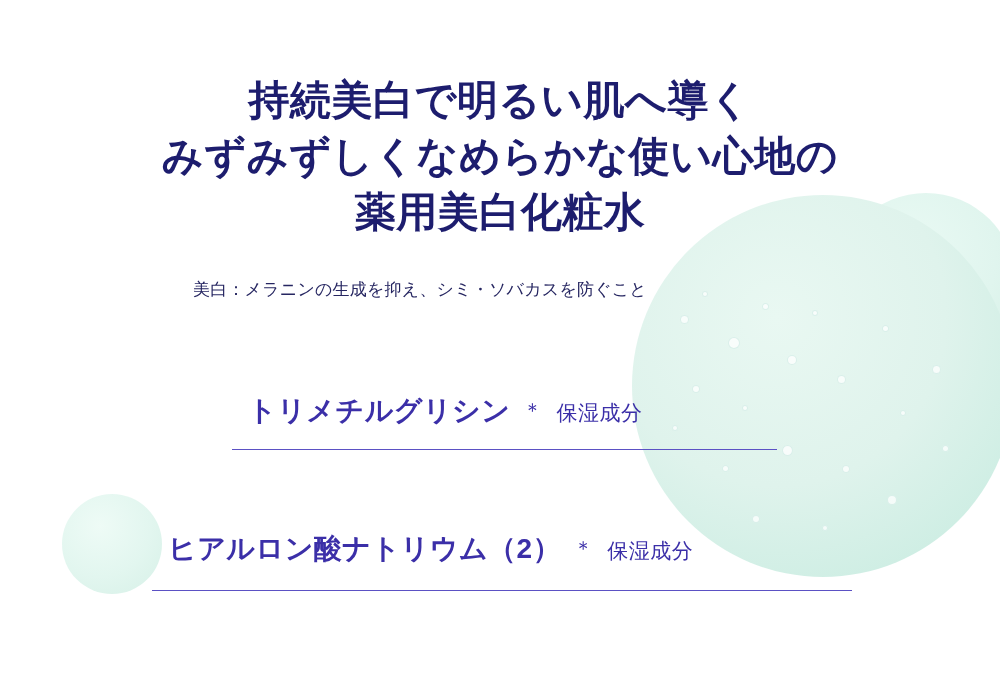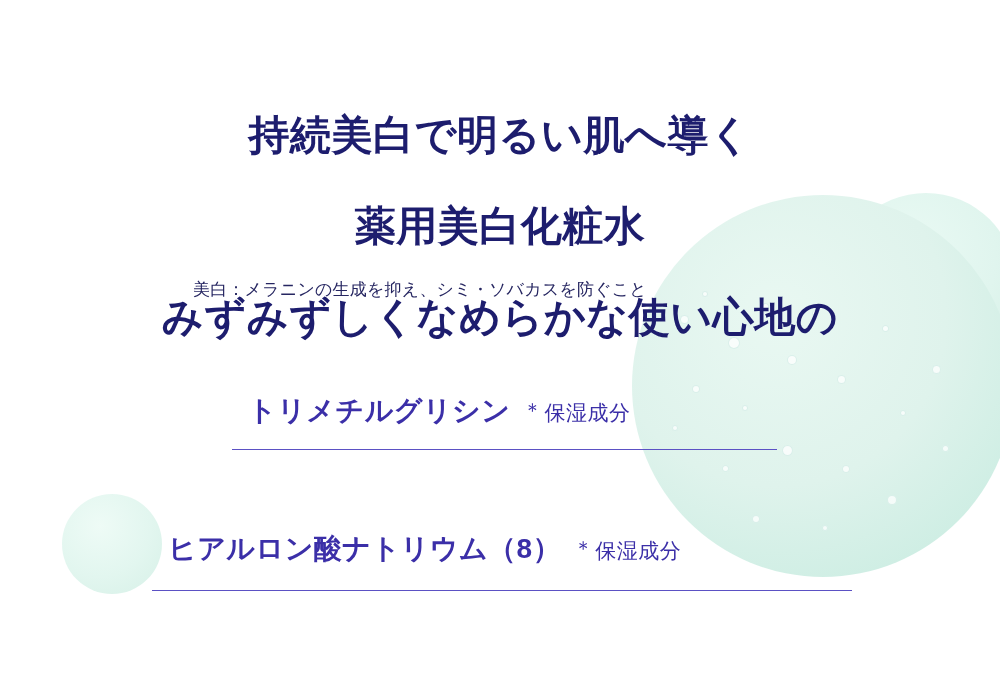--- a/index.html
+++ b/index.html
@@ -74,21 +74,20 @@
     color: #1d1d6e;
     font-family: "Liberation Sans", sans-serif;
     font-weight: bold;
     font-size: 41px;
     line-height: 56px;
     letter-spacing: 0.5px;
     white-space: nowrap;
   }
   .headline .l {
     display: block;
-    margin-top: 35px;
   }
   .note {
     position: absolute;
     left: 0;
     top: 278px;
     width: 840px;
     text-align: center;
     color: #262661;
     font-size: 17px;
     letter-spacing: 0.2px;
@@ -110,21 +109,21 @@
     color: #3b2fa8;
     font-size: 20px;
     margin-left: 12px;
     vertical-align: baseline;
     position: relative;
     top: -3px;
   }
   .ingredient .role {
     color: #3b2fa8;
     font-size: 21px;
-    margin-left: 2px;
+    margin-left: 14px;
     letter-spacing: 0.5px;
     vertical-align: baseline;
   }
   .underline {
     position: absolute;
     height: 1px;
     background: #5b51c4;
   }
 
   #ing1 { left: 248px; top: 392px; }
@@ -160,29 +159,29 @@
       <div class="foam" style="left:190px; top:330px; width:6px;  height:6px;"></div>
       <div class="foam" style="left:255px; top:300px; width:10px; height:10px;"></div>
       <div class="foam" style="left:310px; top:250px; width:7px;  height:7px;"></div>
       <div class="foam" style="left:40px;  top:230px; width:6px;  height:6px;"></div>
     </div>
     <div class="bubble bubble-left"></div>
   </div>
 
   <div class="headline">
     <span class="l">持続美白で明るい肌へ導く</span>
+    <span class="l">みずみずしくなめらかな使い心地の</span>
     <span class="l">薬用美白化粧水</span>
-    <span class="l">みずみずしくなめらかな使い心地の</span>
   </div>
 
   <div class="note">美白：メラニンの生成を抑え、シミ・ソバカスを防ぐこと</div>
 
   <div class="ingredient" id="ing1">
     <span class="name">トリメチルグリシン</span><span class="star">＊</span><span class="role">保湿成分</span>
   </div>
   <div class="underline" id="ul1"></div>
 
   <div class="ingredient" id="ing2">
-    <span class="name">ヒアルロン酸ナトリウム（8）</span><span class="star">＊</span><span class="role">保湿成分</span>
+    <span class="name">ヒアルロン酸ナトリウム（2）</span><span class="star">＊</span><span class="role">保湿成分</span>
   </div>
   <div class="underline" id="ul2"></div>
 
 </div>
 
 </body></html>

